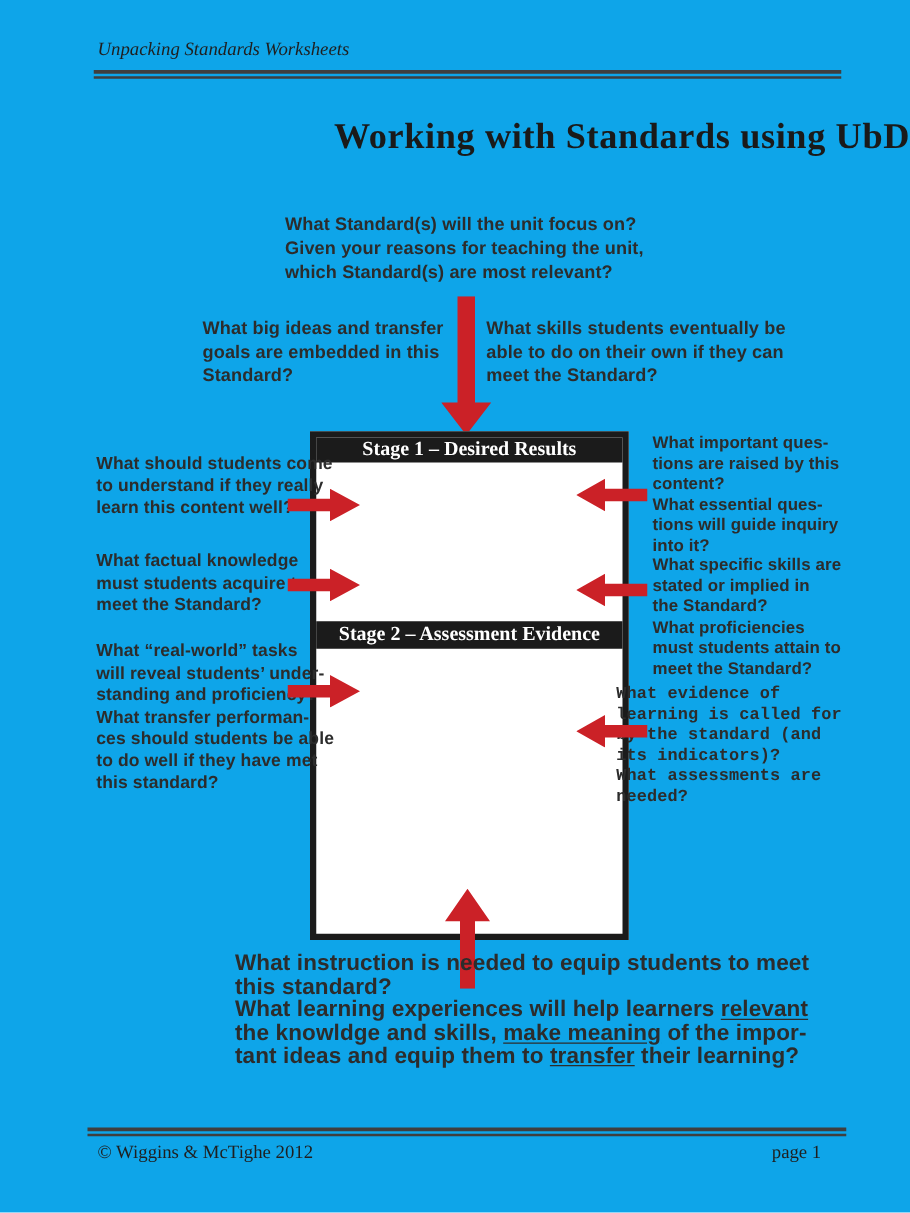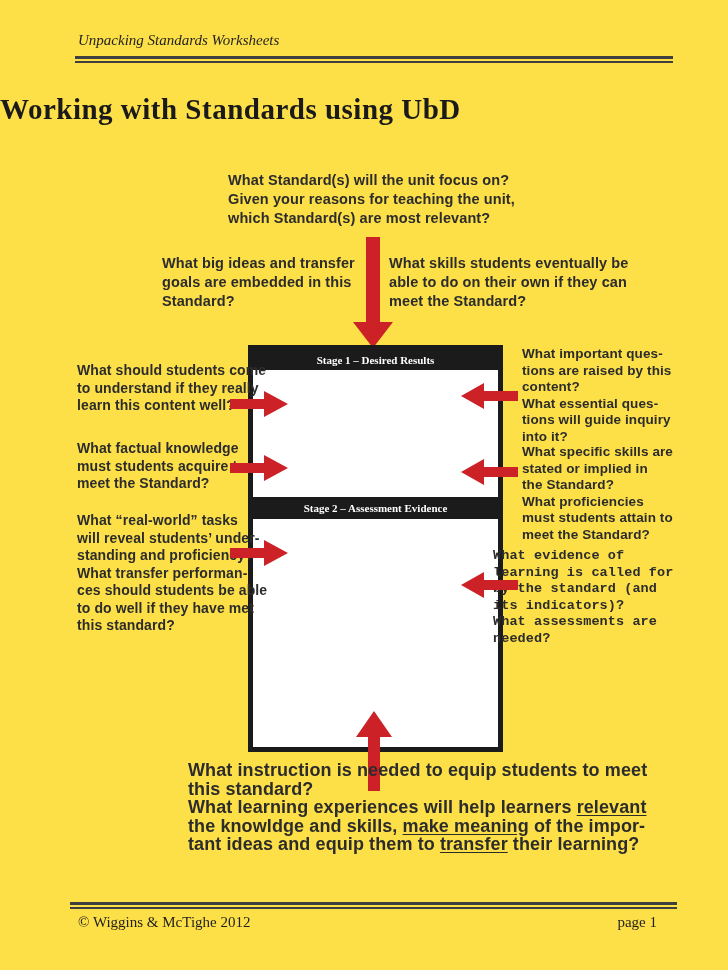--- a/index.html
+++ b/index.html
@@ -2,37 +2,37 @@
 <html style="--accent-red: #cb2127; --bar-black: #1b1b1b; --text-dark: #2c2c2c;"><head>
 <meta charset="utf-8">
 <style>
   :root{
     --accent-red:#cb2127;
     --bar-black:#1b1b1b;
     --text-dark:#2c2c2c;
   }
   html,body{margin:0;padding:0;background:#ffffff;}
   .page{
-    position:relative;width:728px;height:970px;background:#fde047;
+    position:relative;width:728px;height:970px;background:#0ea5e9;
     font-family:"Liberation Sans",sans-serif;overflow:hidden;
   }
   .abs{position:absolute;}
   
   .running-title{
     left:78px;top:32px;font-family:"Liberation Serif",serif;
     font-style:italic;font-size:15px;color:#1f1f1f;
   }
   .double-rule{
     height:2px;background:transparent;
     border-top:3px solid #3f3f3f;border-bottom:2px solid #3f3f3f;
   }
   .rule-top{left:75px;top:56px;width:598px;}
   .rule-bottom{left:70px;top:902px;width:607px;}
   .page-title{
-    left:0;top:93px;width:728px;text-align:left;
+    left:0;top:93px;width:728px;text-align:right;
     font-family:"Liberation Serif",serif;font-weight:bold;
     font-size:29px;color:#1a1a1a;letter-spacing:0.5px;
   }
   .footer-copyright{
     left:78px;top:914px;font-family:"Liberation Serif",serif;
     font-size:15px;color:#1f1f1f;
   }
   .footer-page{
     top:914px;right:71px;font-family:"Liberation Serif",serif;
     font-size:15px;color:#1f1f1f;
@@ -56,21 +56,21 @@
   .q-r3{left:493px;top:548px;font-family:Liberation Mono, monospace;}
   .q-bottom{left:188px;top:761px;font-size:18px;line-height:18.5px;}
   .q u, .q .ul{text-decoration:underline;text-underline-offset:2px;}
   
   .ubd-box{
     left:248px;top:345px;width:255px;height:407px;
     border:5px solid var(--bar-black);box-sizing:border-box;background:#ffffff;
   }
   .stage-bar{
     left:253px;width:245px;background:var(--bar-black);color:#ffffff;
-    font-family:"Liberation Serif",serif;font-weight:bold;font-size:11px;
+    font-family:"Liberation Serif",serif;font-weight:bold;font-size:16px;
     text-align:center;display:flex;align-items:center;justify-content:center;
   }
   .stage-1{top:350px;height:20px;}
   .stage-2{top:497px;height:22px;}
   .stage-3{top:631px;height:23px;}
   
   .arrow svg{display:block;}
   .arrow polygon{fill:var(--accent-red);}
   .arrow-down{left:353px;top:237px;}
   .arrow-up{left:356px;top:711px;}

